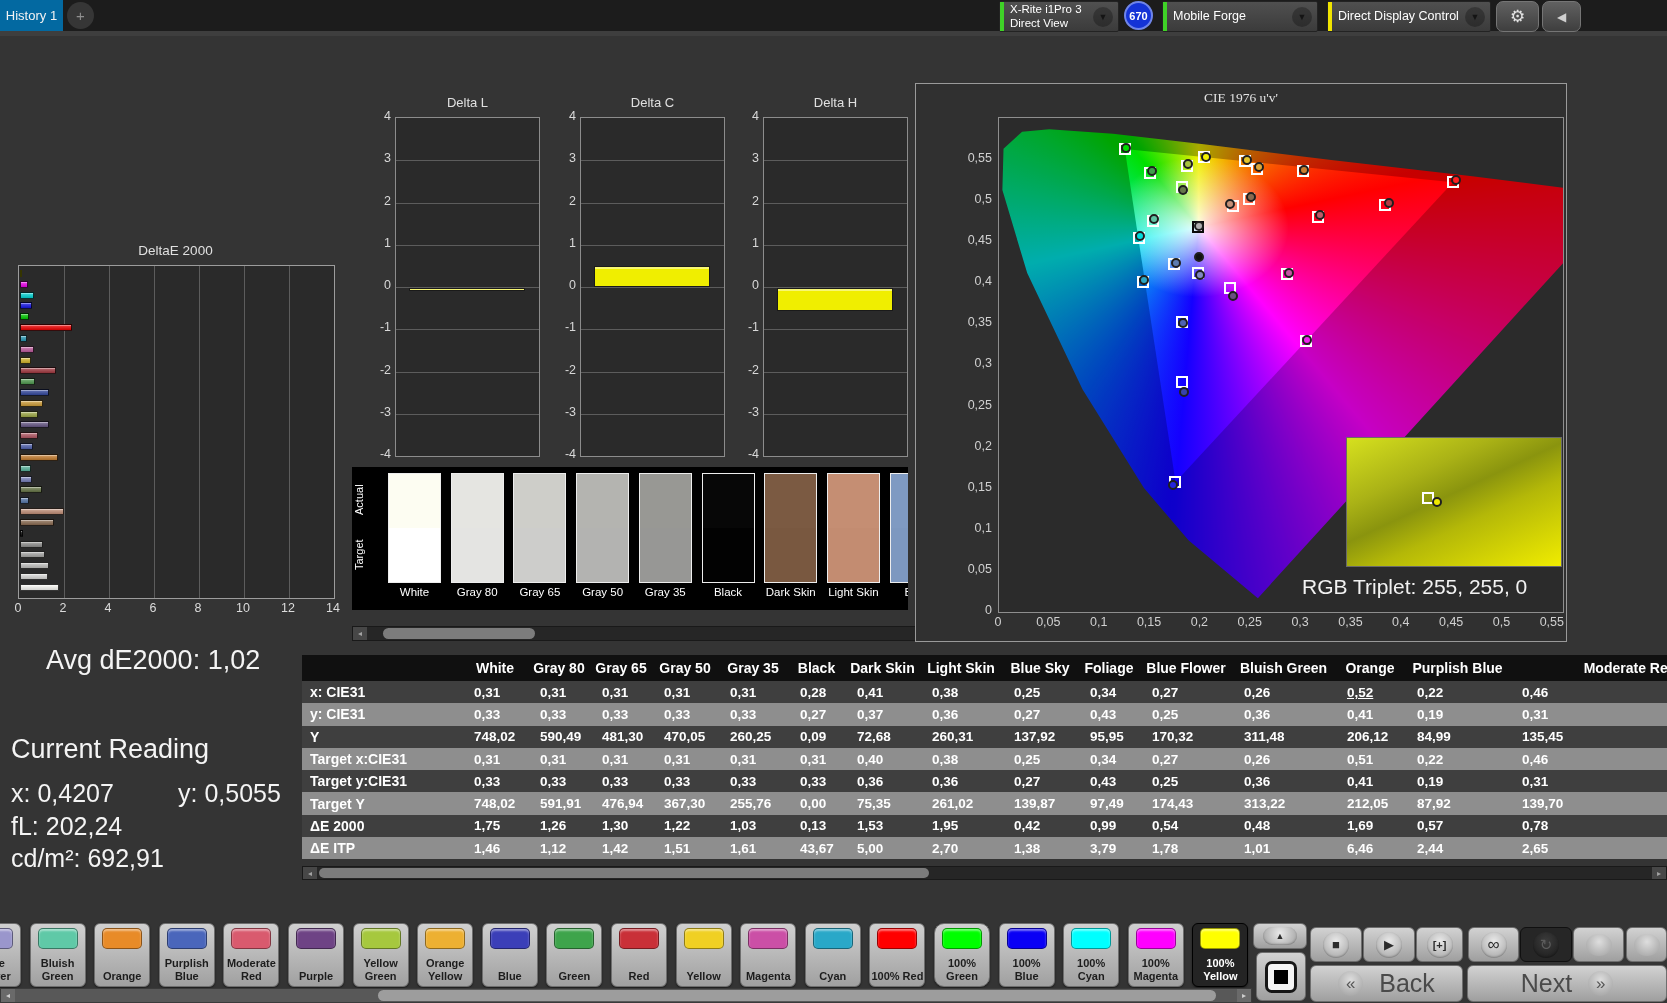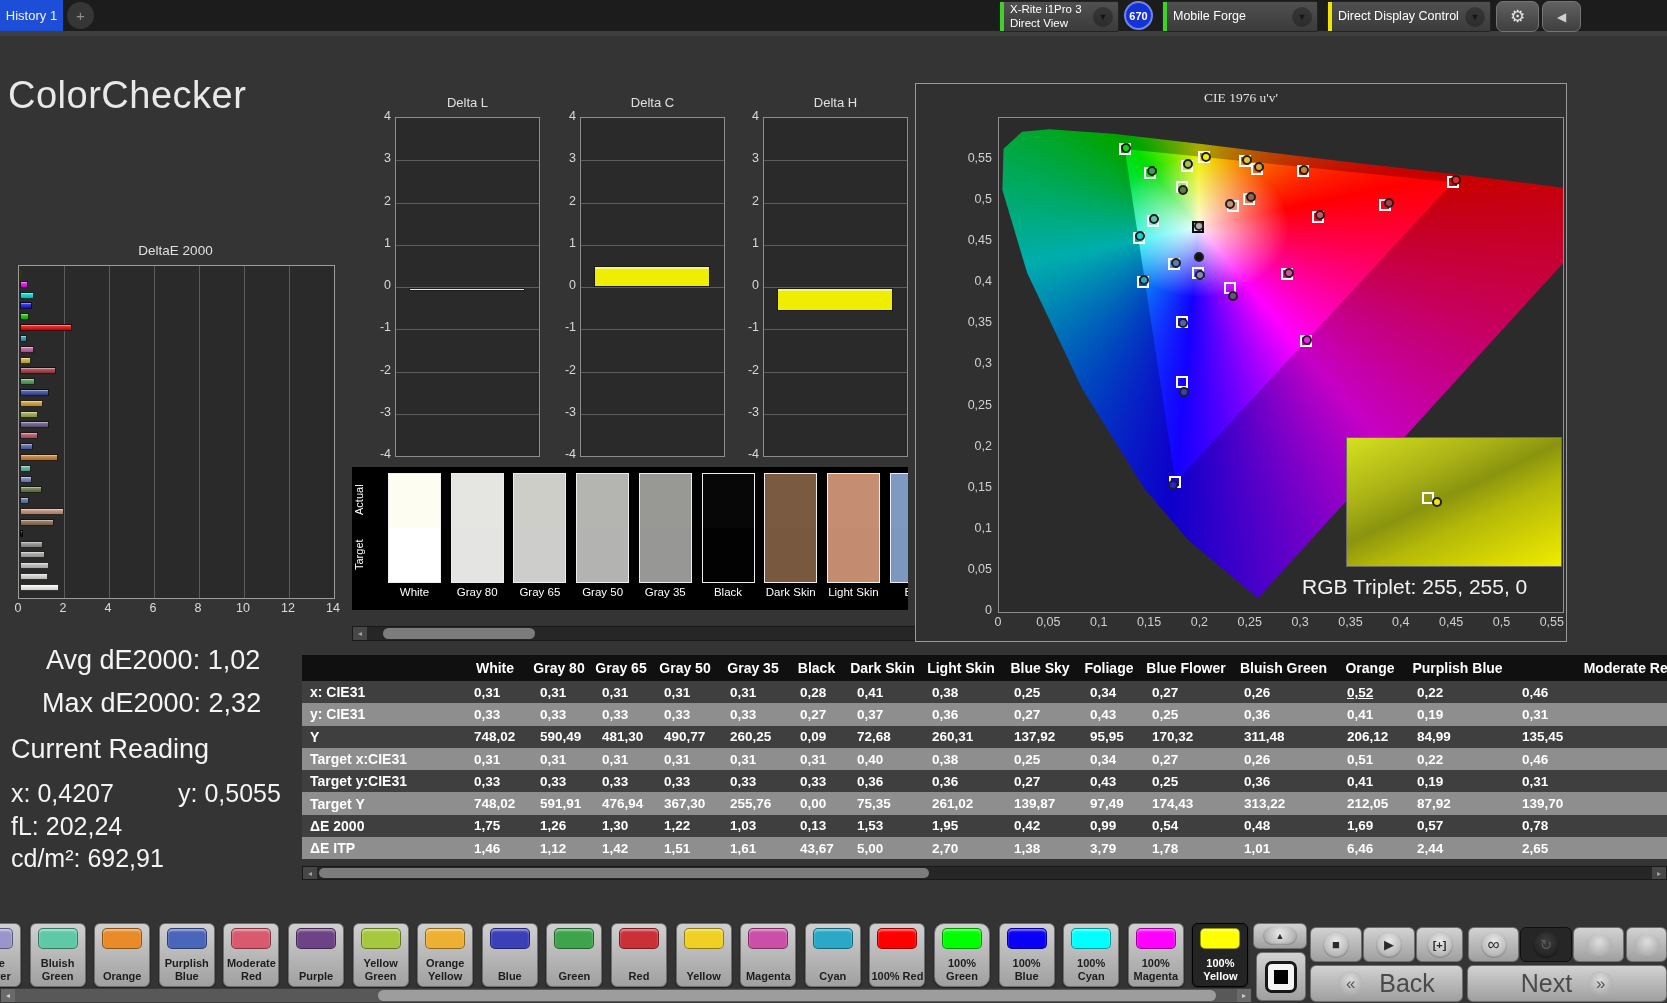--- a/index.html
+++ b/index.html
@@ -3,21 +3,21 @@
 <meta charset="utf-8">
 <style>
   html,body{margin:0;padding:0;background:#343434;}
   #app{position:relative;width:1667px;height:1003px;overflow:hidden;background:#343434;
        font-family:"Liberation Sans",sans-serif;color:#eee;}
   .abs{position:absolute;}
 
   
   #topbar{left:0;top:0;width:1667px;height:31px;background:#1c1c1c;}
   #topstrip{left:0;top:31px;width:1667px;height:5px;background:#3e3e3e;}
-  .tab{left:0;top:0;width:63px;height:31px;background:#1d4ed8;color:#f2f2f2;font-size:13px;
+  .tab{left:0;top:0;width:63px;height:31px;background:#0369a1;color:#f2f2f2;font-size:13px;
        display:flex;align-items:center;justify-content:center;}
   .plusbtn{left:67px;top:2px;width:27px;height:27px;border-radius:50%;background:#363636;color:#8f8f8f;
        font-size:15px;display:flex;align-items:center;justify-content:center;}
   .dd{top:1px;height:29px;background:linear-gradient(#505050,#3b3b3b);border:1px solid #232323;
       border-radius:2px;display:flex;align-items:center;color:#fff;}
   .dd .stripe{width:4px;align-self:stretch;}
   .dd .lbl{padding:0 6px;font-size:12.5px;line-height:1.2;white-space:nowrap;}
   .dd .lbl.two{font-size:11.5px;}
   .dd .chev{margin-left:auto;margin-right:5px;width:20px;height:20px;border-radius:50%;
       background:rgba(0,0,0,.28);color:#141414;font-size:9px;display:flex;align-items:center;justify-content:center;}
@@ -179,21 +179,20 @@
     <div class="lbl">Direct Display Control</div>
     <div class="chev">▼</div>
   </div>
   <div class="abs topbtn" id="gear-btn">
     <span>⚙</span>
   </div>
   <div class="abs topbtn" id="collapse-btn">
     <span>◀</span>
   </div>
 
-  <div class="abs" id="page-title-el">ColorChecker</div>
   <div class="abs" id="deltae-title">DeltaE 2000</div>
   <div class="abs" id="deltae-plot">
       <div class="vgrid" style="left: 45px;"></div>
       <div class="vgrid" style="left: 90px;"></div>
       <div class="vgrid" style="left: 135px;"></div>
       <div class="vgrid" style="left: 180px;"></div>
       <div class="vgrid" style="left: 225px;"></div>
       <div class="vgrid" style="left: 270px;"></div>
       <div class="hbar" style="top: 4px; width: 2.25px; background: linear-gradient(rgba(255, 255, 255, 0.25), rgba(0, 0, 0, 0.15)), rgb(242, 242, 0);"></div>
       <div class="hbar" style="top: 14.82px; width: 7.875px; background: linear-gradient(rgba(255, 255, 255, 0.25), rgba(0, 0, 0, 0.15)), rgb(238, 0, 238);"></div>
@@ -231,21 +230,20 @@
       <span style="left: 25px;">2</span>
       <span style="left: 70px;">4</span>
       <span style="left: 115px;">6</span>
       <span style="left: 160px;">8</span>
       <span style="left: 205px;">10</span>
       <span style="left: 250px;">12</span>
       <span style="left: 295px;">14</span>
     </div>
 
   <div class="abs stat" id="stat-avg">Avg dE2000: 1,02</div>
-  <div class="abs stat" id="stat-max">Max dE2000: 2,32</div>
   <div class="abs stat" id="stat-cur">Current Reading</div>
   <div class="abs stat" id="stat-x">x: 0,4207</div>
   <div class="abs stat" id="stat-y">y: 0,5055</div>
   <div class="abs stat" id="stat-fl">fL: 202,24</div>
   <div class="abs stat" id="stat-cd">cd/m²: 692,91</div>
 
   <div class="abs lch-title" style="left:395px">Delta L</div>
   <div class="abs lch-title" style="left:580px">Delta C</div>
   <div class="abs lch-title" style="left:763px">Delta H</div>
   <div class="abs lch-plot" style="left:395px" id="lch0">
@@ -416,21 +414,21 @@
         <div class="tc val" style="width: 103px;">0,36</div>
         <div class="tc val" style="width: 70px;">0,41</div>
         <div class="tc val" style="width: 105px;">0,19</div>
         <div class="tc val" style="width: 240px;">0,31</div>
       </div>
       <div class="trow dark">
         <div class="tc lab" style="width: 160px;">Y</div>
         <div class="tc val" style="width: 66px;">748,02</div>
         <div class="tc val" style="width: 62px;">590,49</div>
         <div class="tc val" style="width: 62px;">481,30</div>
-        <div class="tc val" style="width: 66px;">490,77</div>
+        <div class="tc val" style="width: 66px;">470,05</div>
         <div class="tc val" style="width: 70px;">260,25</div>
         <div class="tc val" style="width: 57px;">0,09</div>
         <div class="tc val" style="width: 75px;">72,68</div>
         <div class="tc val" style="width: 82px;">260,31</div>
         <div class="tc val" style="width: 76px;">137,92</div>
         <div class="tc val" style="width: 62px;">95,95</div>
         <div class="tc val" style="width: 92px;">170,32</div>
         <div class="tc val" style="width: 103px;">311,48</div>
         <div class="tc val" style="width: 70px;">206,12</div>
         <div class="tc val" style="width: 105px;">84,99</div>

